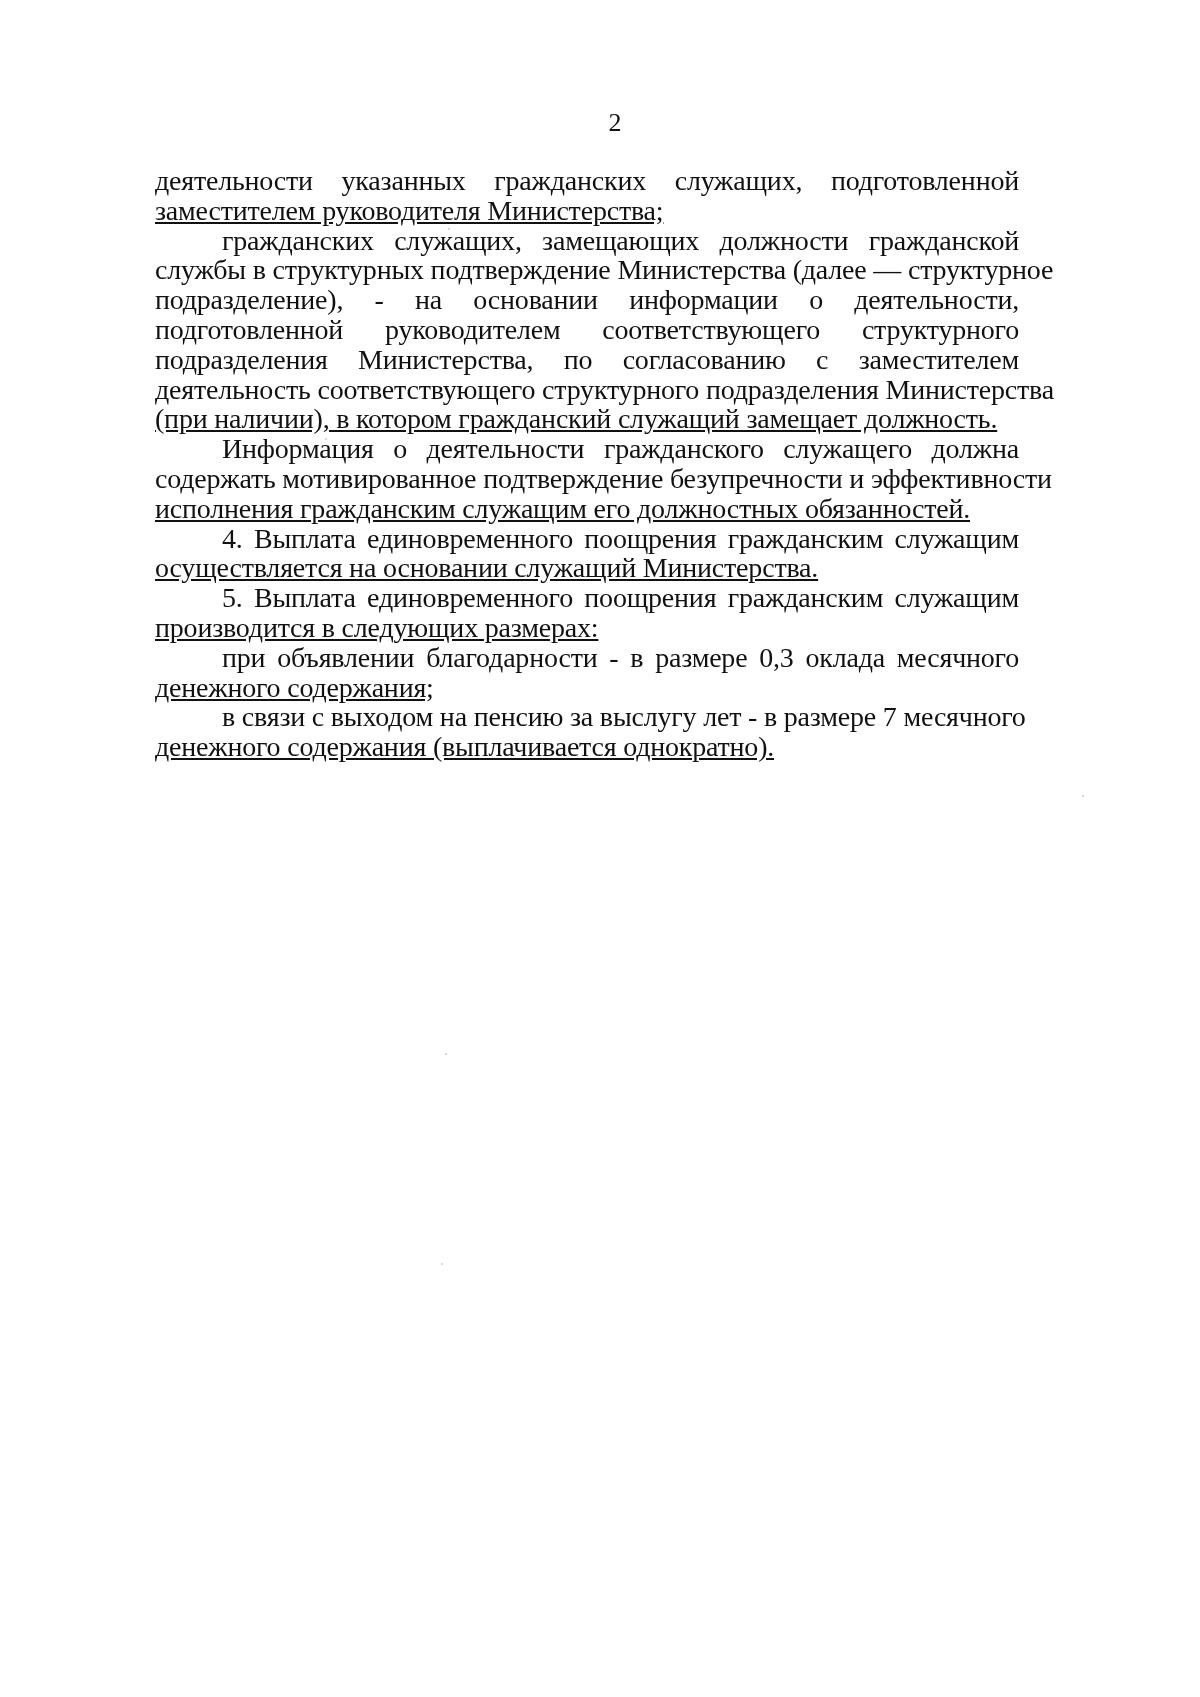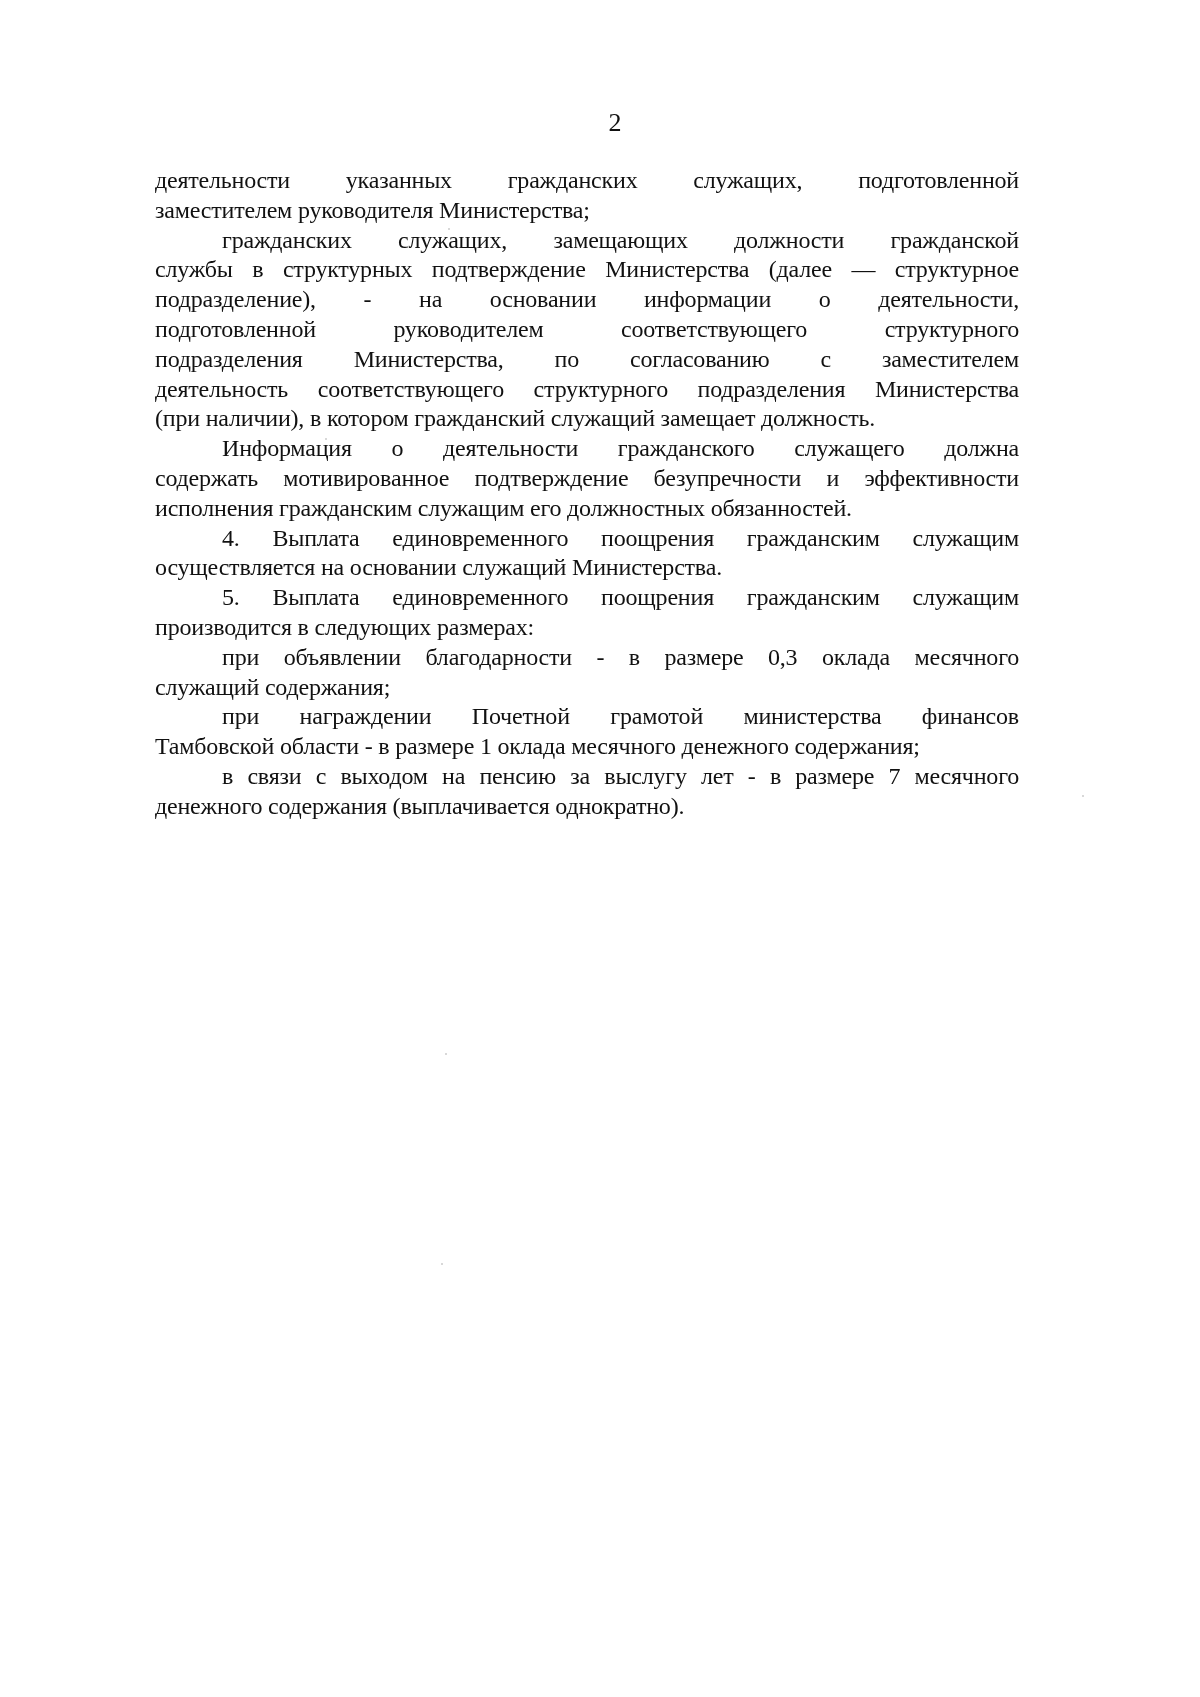--- a/index.html
+++ b/index.html
@@ -22,40 +22,41 @@
       width: 1230px;
       text-align: center;
       font-size: 26px;
       line-height: 30px;
     }
     .body-text {
       position: absolute;
       top: 166px;
       left: 155px;
       width: 864px;
-      font-size: 24px;
+      font-size: 28px;
       line-height: 29.8px;
       text-align: justify;
       letter-spacing: -0.2px;
     }
     .para {
       margin: 0;
       padding: 0;
       text-align: justify;
       text-align-last: left;
     }
     .line {
       display: block;
       text-align: justify;
       text-align-last: justify;
       white-space: nowrap;
       height: 29.8px;
     }
     .line.last {
       text-align-last: left;
+      text-decoration: underline;
     }
     .line.first-indent {
       padding-left: 67px;
     }
     .speck {
       position: absolute;
       background: #d8d8d8;
       width: 2px;
       height: 2px;
     }
@@ -93,27 +94,23 @@
     <span class="line last">осуществляется на основании служащий Министерства.</span>
   </div>
 
   <div class="para">
     <span class="line first-indent">5. Выплата единовременного поощрения гражданским служащим</span>
     <span class="line last">производится в следующих размерах:</span>
   </div>
 
   <div class="para">
     <span class="line first-indent">при объявлении благодарности - в размере 0,3 оклада месячного</span>
-    <span class="line last">служащий содержания;</span>
+    <span class="line last">денежного содержания;</span>
   </div>
 
-  <div class="para">
-    <span class="line first-indent">при награждении Почетной грамотой министерства финансов</span>
-    <span class="line last">Тамбовской области - в размере 1 оклада месячного денежного содержания;</span>
-  </div>
 
   <div class="para">
     <span class="line first-indent">в связи с выходом на пенсию за выслугу лет - в размере 7 месячного</span>
     <span class="line last">денежного содержания (выплачивается однократно).</span>
   </div>
 
 </div>
 
 <div class="speck" style="top:228px;left:448px;"></div>
 <div class="speck" style="top:438px;left:325px;"></div>

